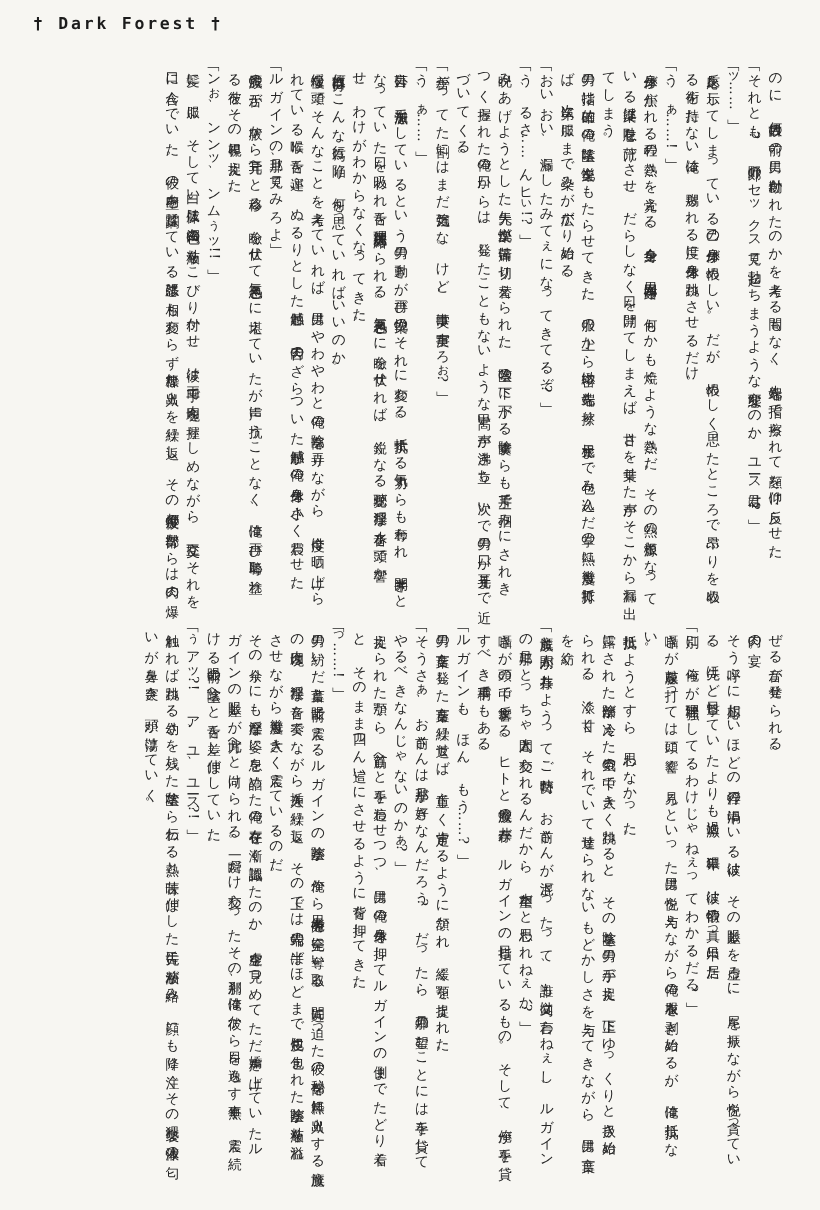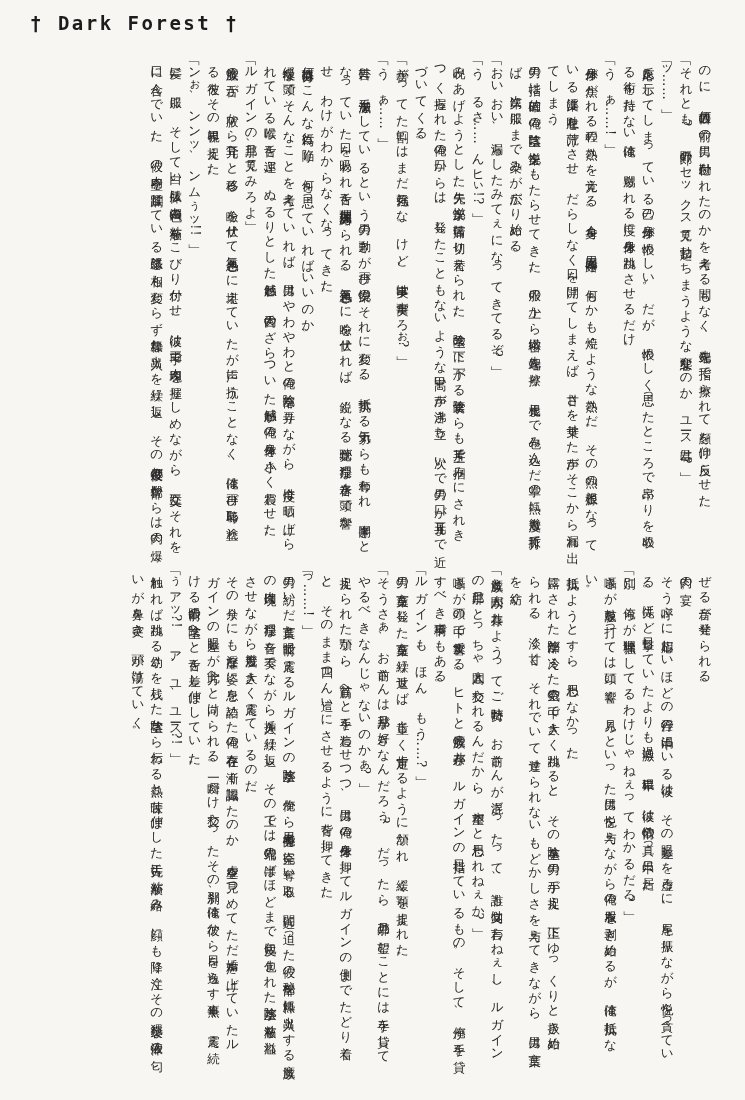--- a/index.html
+++ b/index.html
@@ -13,21 +13,21 @@
     position: relative;
     width: 745px; height: 1100px;
     background: #f7f6f2;
     color: #262626;
   }
   .page-header {
     position: absolute;
     top: 12px; left: 30px;
     font-family: "DejaVu Sans Mono", monospace;
     font-weight: bold;
-    font-size: 19px;
+    font-size: 15px;
     letter-spacing: 2.5px;
     color: #1c1c1c;
     white-space: nowrap;
   }
   .vblock {
     position: absolute;
     left: 30px;
     width: 684px;
     height: 491px;
     writing-mode: vertical-rl;

